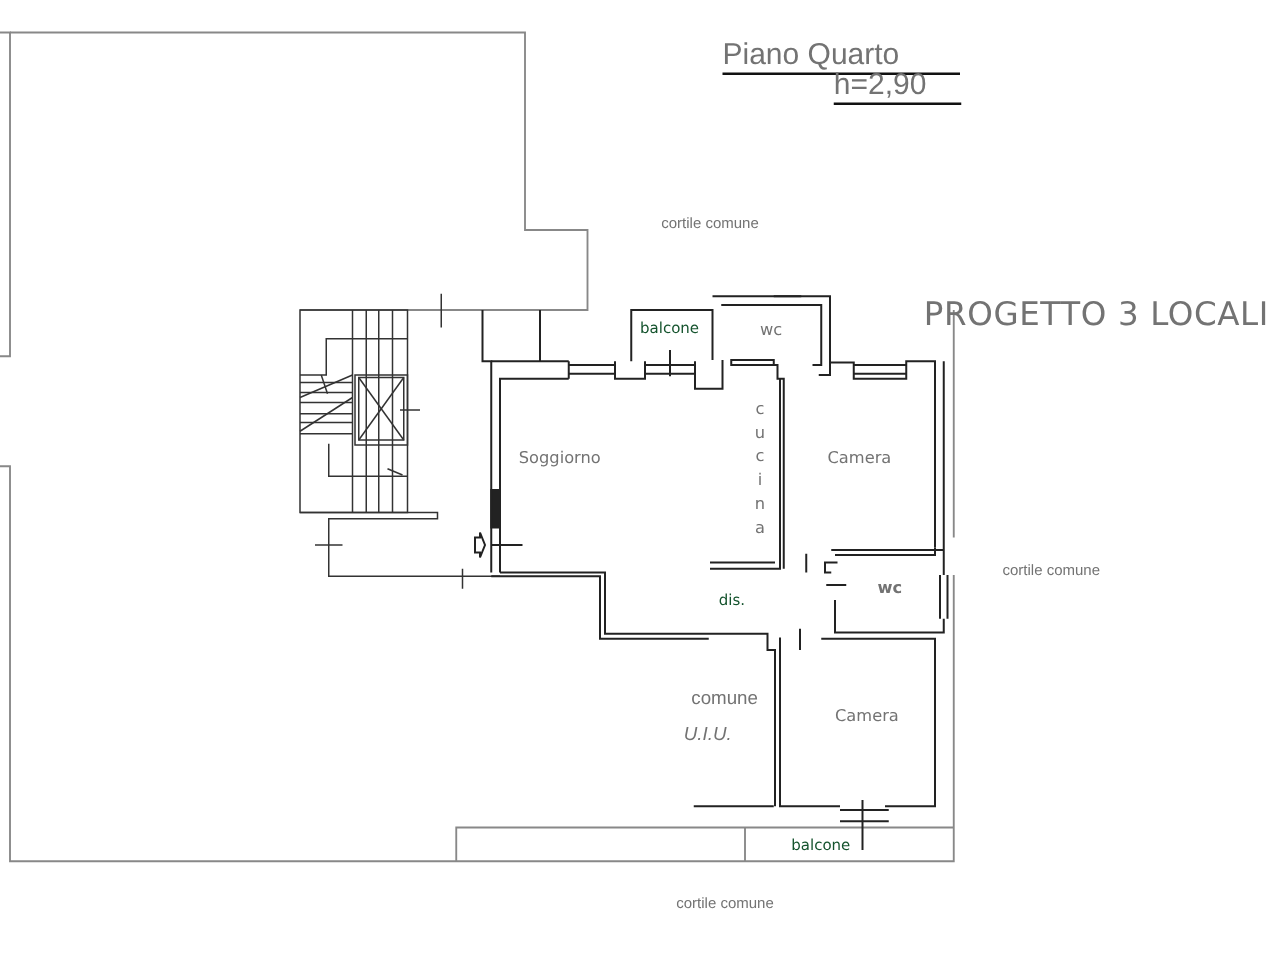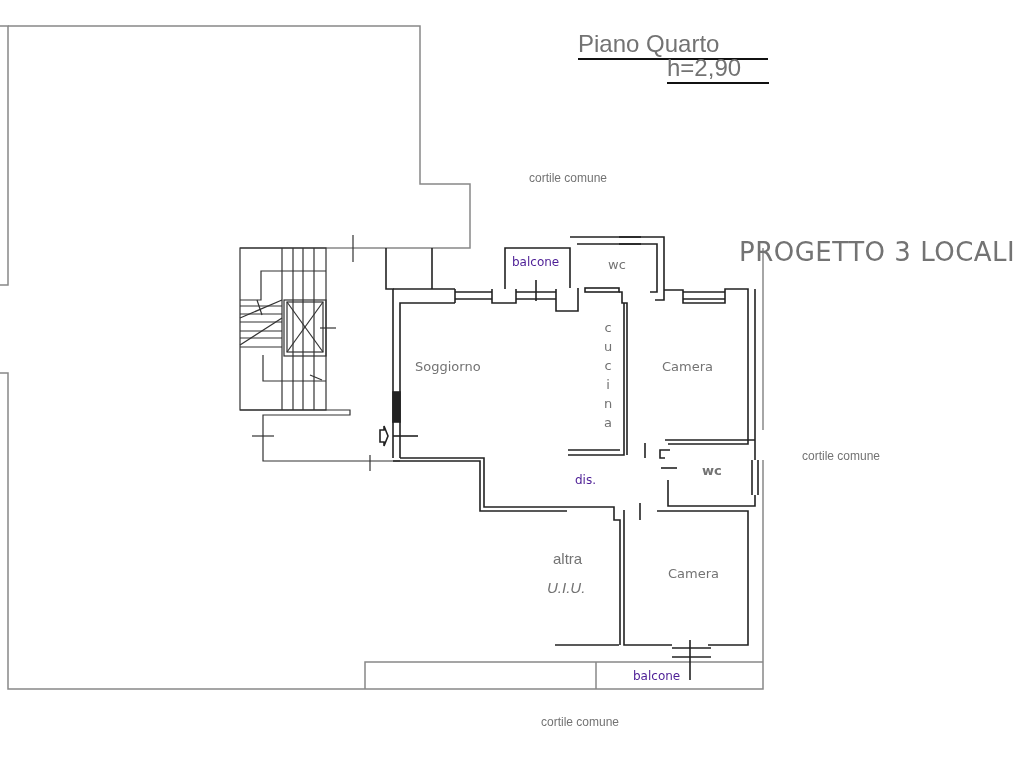--- a/index.html
+++ b/index.html
@@ -6,21 +6,21 @@
   body { width: 1024px; height: 768px; position: relative; overflow: hidden; }
   #plan { position: absolute; left: 0; top: 0; }
   .lbl { position: absolute; color: #737373; white-space: nowrap; }
   .sans { font-family: "Liberation Sans", sans-serif; }
   .dj { font-family: "DejaVu Sans", sans-serif; }
   .title { font-size: 24px; }
   .ul { border-bottom: 2px solid #111; padding-bottom: 0; }
   .project { font-size: 26px; letter-spacing: 0.5px; margin-top: 40px; }
   .cortile { font-size: 12px; }
   .room { font-size: 13px; }
-  .small { font-size: 12px; color: #4c1d95; }
+  .small { font-size: 12px; color: #14532d; }
   .vert { font-size: 13px; line-height: 19px; text-align: center; width: 12px; }
 </style>
 </head>
 <body>
 
 <svg id="plan" width="1024" height="768" viewBox="0 0 1024 768">
 
   <g fill="none" stroke="#888" stroke-width="1.5">
     <polyline points="0,26 8,26 8,285 0,285"></polyline>
     <polyline points="8,26 420,26 420,184 470,184 470,248 240,248"></polyline>
@@ -127,14 +127,14 @@
   <div>a</div>
 </div>
 
 <div class="lbl dj room" style="left:662px; top:359px;">Camera</div>
 <div class="lbl dj room" style="left:608px; top:257px;">wc</div>
 <div class="lbl dj room" style="left:702px; top:463px; font-weight:bold;">wc</div>
 <div class="lbl dj room small" style="left:575px; top:473px;text-align:right;">dis.</div>
 <div class="lbl dj room" style="left:668px; top:566px;">Camera</div>
 <div class="lbl dj room small" style="left:512px; top:255px;">balcone</div>
 <div class="lbl dj room small" style="left:633px; top:669px;">balcone</div>
-<div class="lbl sans cortile" style="left:553px; top:550px; font-size:15px;">altra</div>
+<div class="lbl sans cortile" style="left:553px; top:550px; font-size:15px;">comune</div>
 <div class="lbl sans cortile" style="left:547px; top:579px; font-size:15px;font-style:italic;">U.I.U.</div>
 
 </body></html>

